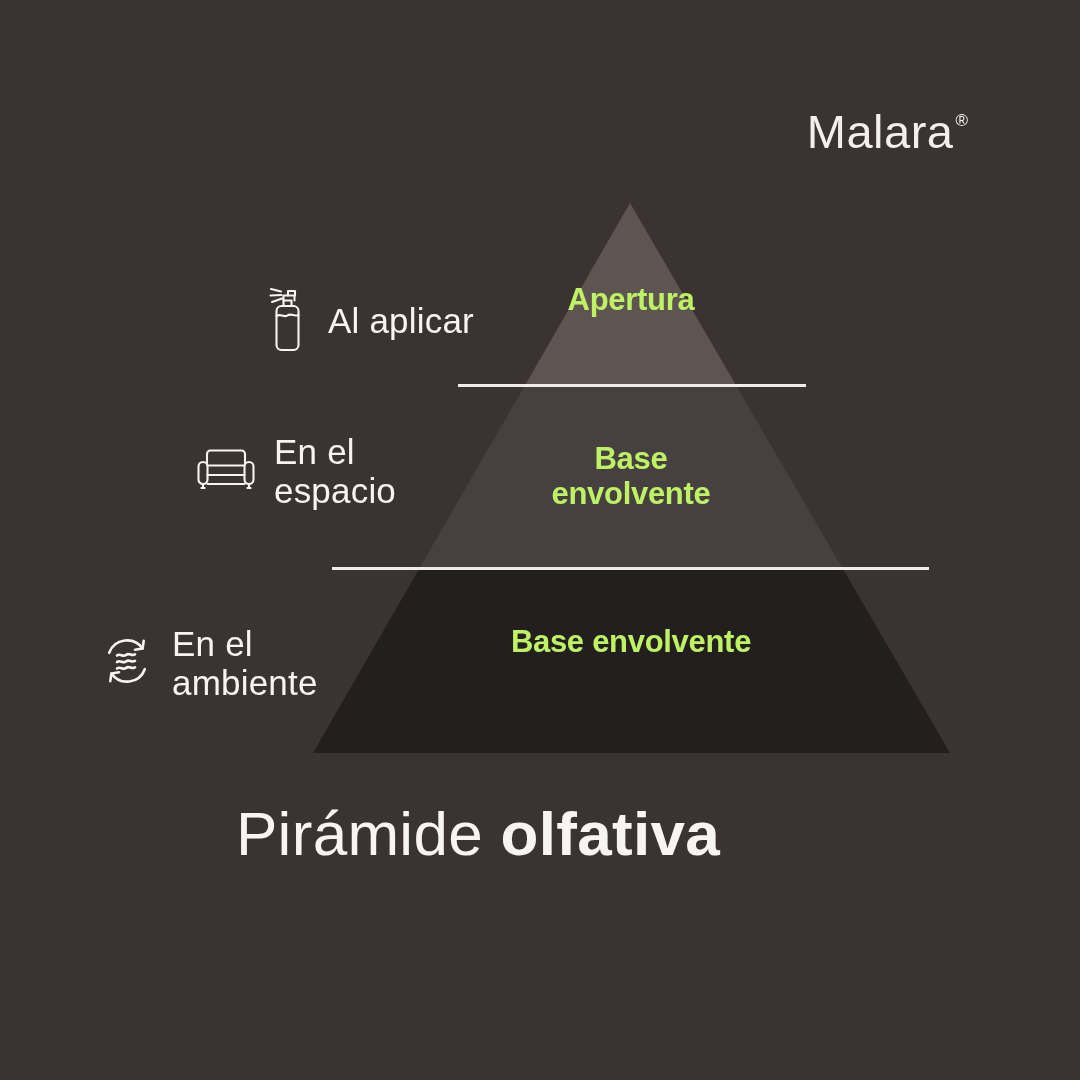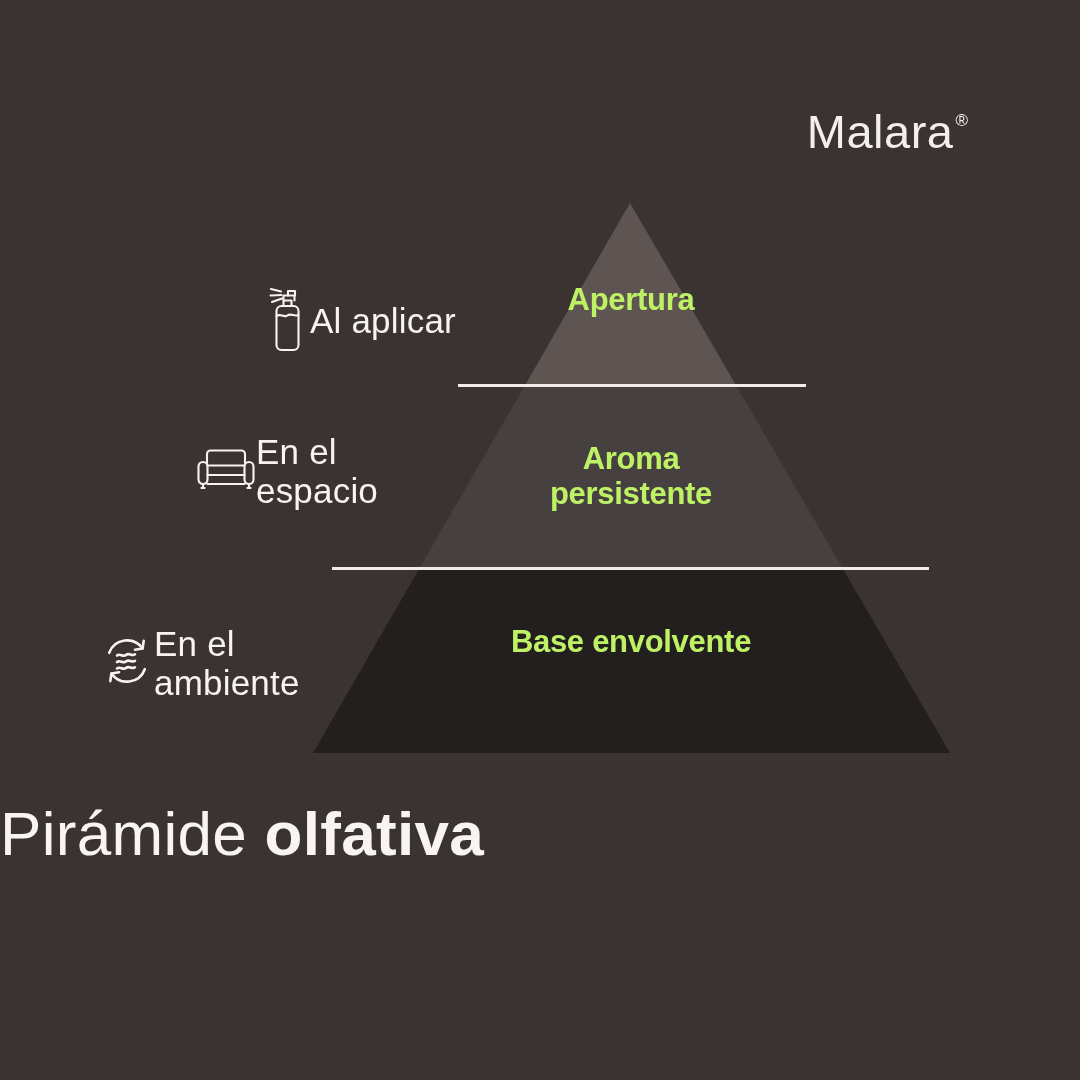--- a/index.html
+++ b/index.html
@@ -83,20 +83,21 @@
     top: 625px;
     width: 462px;
     font-size: 31px;
   }
 
   
   .marker {
     position: absolute;
     display: flex;
     align-items: center;
+    gap: 18px;
     color: #f6f3f1;
   }
   .marker-label {
     font-size: 35px;
     font-weight: 300;
     line-height: 1.12;
     letter-spacing: 0.2px;
     white-space: pre-line;
   }
   .marker-icon {
@@ -116,20 +117,21 @@
   }
   .rule.r1 { left: 458px; top: 384px; width: 348px; }
   .rule.r2 { left: 332px; top: 567px; width: 597px; }
 
   
   .caption {
     position: absolute;
     left: 0;
     top: 800px;
     width: 956px;
+    text-align: center;
     color: #f7f4f2;
     font-size: 62px;
     line-height: 1.1;
     letter-spacing: 0.3px;
   }
   .caption .light { font-weight: 300; }
   .caption .bold  { font-weight: bold; }
 </style>
 </head>
 <body>
@@ -152,22 +154,22 @@
       <rect x="0" y="385" width="1080" height="184" fill="#474040"></rect>
       <rect x="0" y="569" width="1080" height="190" fill="#231f1f"></rect>
     </g>
   </svg>
 
   <div class="band-label top">
     <div>Apertura</div>
   </div>
 
   <div class="band-label mid">
-    <div>Aroma</div>
-    <div>persistente</div>
+    <div>Base</div>
+    <div>envolvente</div>
   </div>
 
   <div class="band-label base">
     <div>Base envolvente</div>
   </div>
 
   <div class="rule r1"></div>
   <div class="rule r2"></div>
 
   <div class="marker m1">

